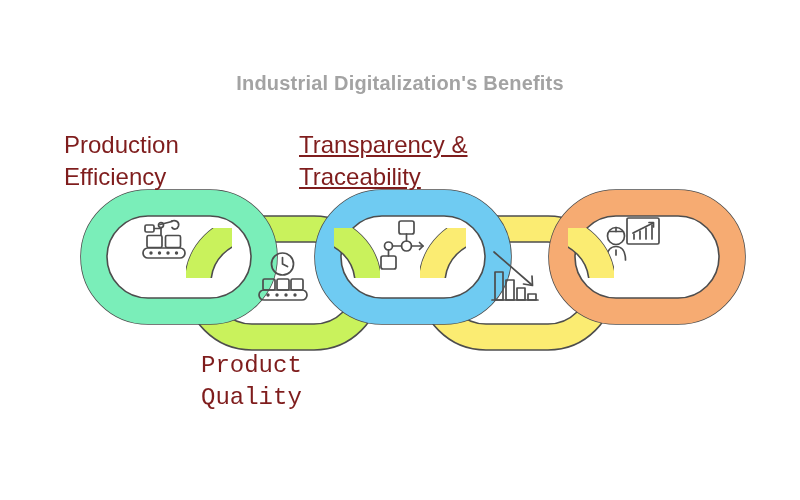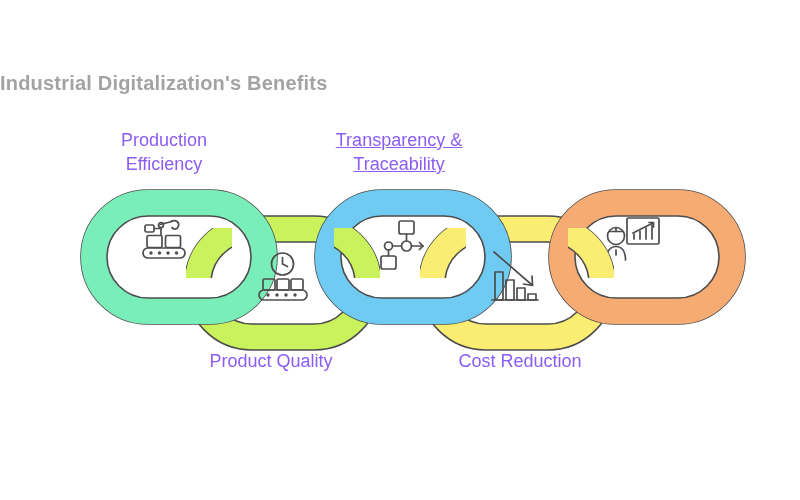--- a/index.html
+++ b/index.html
@@ -20,44 +20,44 @@
     position: absolute;
     inset: 0;
   }
 
   
   #chart-title {
     position: absolute;
     top: 72px;
     left: 0;
     width: 800px;
-    text-align: left;
+    text-align: center;
     font-size: 20px;
     font-weight: 700;
     letter-spacing: 0.2px;
     color: #a3a3a3;
   }
 
   
   .link-label {
     position: absolute;
-    text-align: center;
-    color: #8b5cf6;
-    font-size: 18px;
+    text-align: left;
+    color: #7f1d1d;
+    font-size: 24px;
     font-weight: 400;
     line-height: 1.32;
     white-space: pre-line;
   }
   .label-top   { bottom: auto; }
 
   #label-production-efficiency {
     left: 64px;  top: 129px;  width: 200px;
   }
   #label-product-quality {
-    left: 171px; top: 350px;  width: 200px;
+    left: 201px; top: 350px;  width: 200px; font-family: Liberation Mono, monospace;
   }
   #label-transparency-traceability {
     left: 299px; top: 129px;  width: 200px; text-decoration: underline;
   }
   #label-cost-reduction {
     left: 420px; top: 350px;  width: 200px;
   }
   #label-scientific-management {
     left: 530px; top: 129px;  width: 200px;
   }
@@ -271,16 +271,15 @@
   </svg>
 
   <div class="link-label label-top" id="label-production-efficiency">Production
 Efficiency</div>
 
   <div class="link-label" id="label-product-quality">Product Quality</div>
 
   <div class="link-label label-top" id="label-transparency-traceability">Transparency &amp;
 Traceability</div>
 
-  <div class="link-label" id="label-cost-reduction">Cost Reduction</div>
 
 
 </div>
 
 </body></html>

